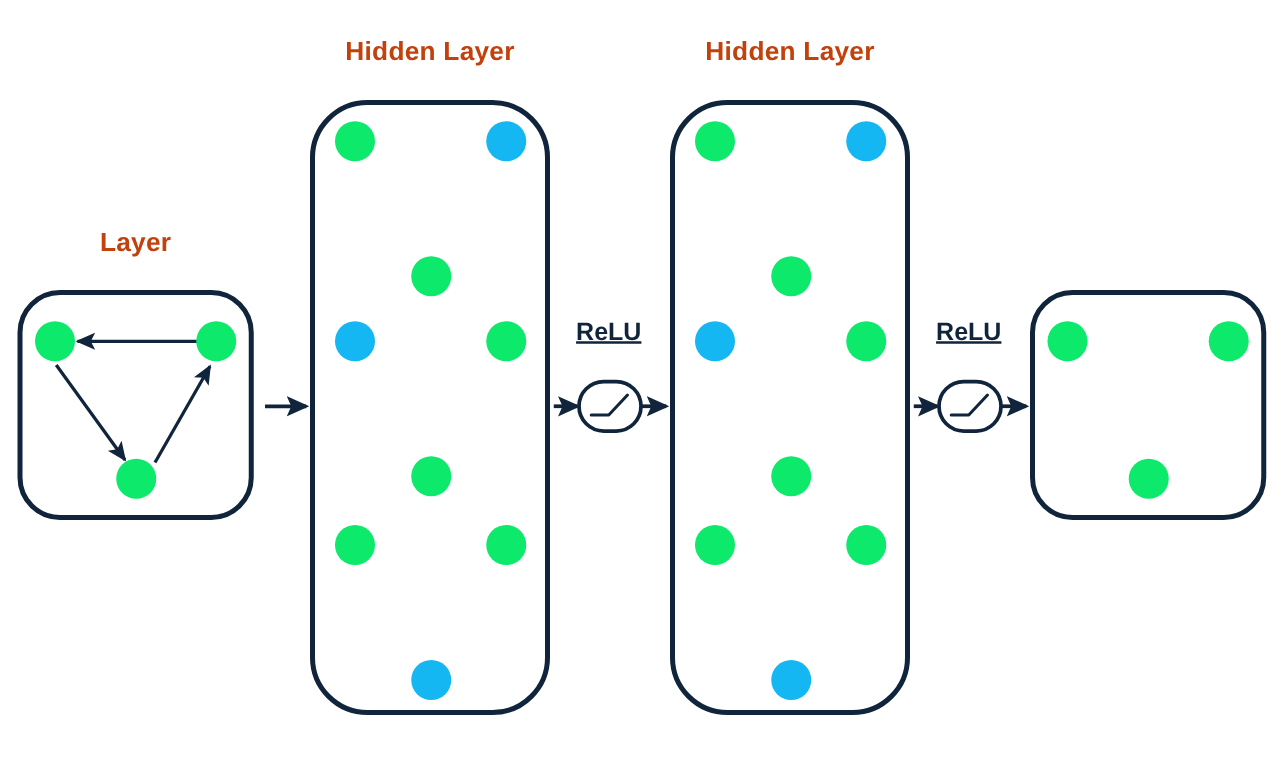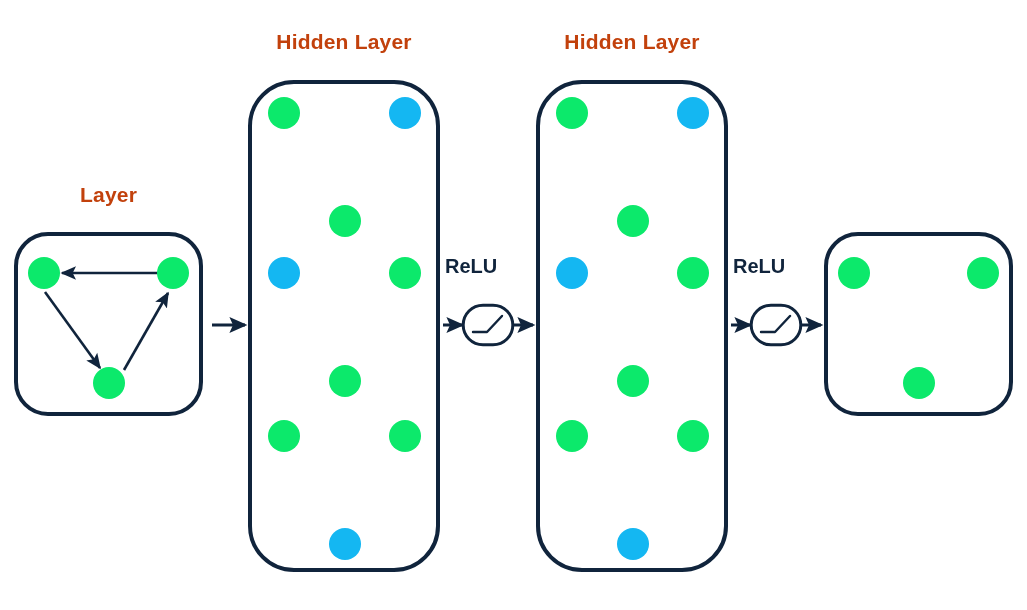--- a/index.html
+++ b/index.html
@@ -26,21 +26,23 @@
     color: #c2410c;
     text-align: center;
     white-space: nowrap;
   }
   .relu-label {
     position: absolute;
     font-family: "Liberation Sans", sans-serif;
     font-weight: bold;
     font-size: 20px;
     color: #10243c;
+    text-align: center;
     white-space: nowrap;
+    text-decoration: underline;
   }
   .box {
     position: absolute;
     border: 4px solid #10243c;
     box-sizing: border-box;
     background: #ffffff;
   }
   .box-input   { border-radius: 34px; }
   .box-output  { border-radius: 34px; }
   .box-hidden  { border-radius: 46px; }

